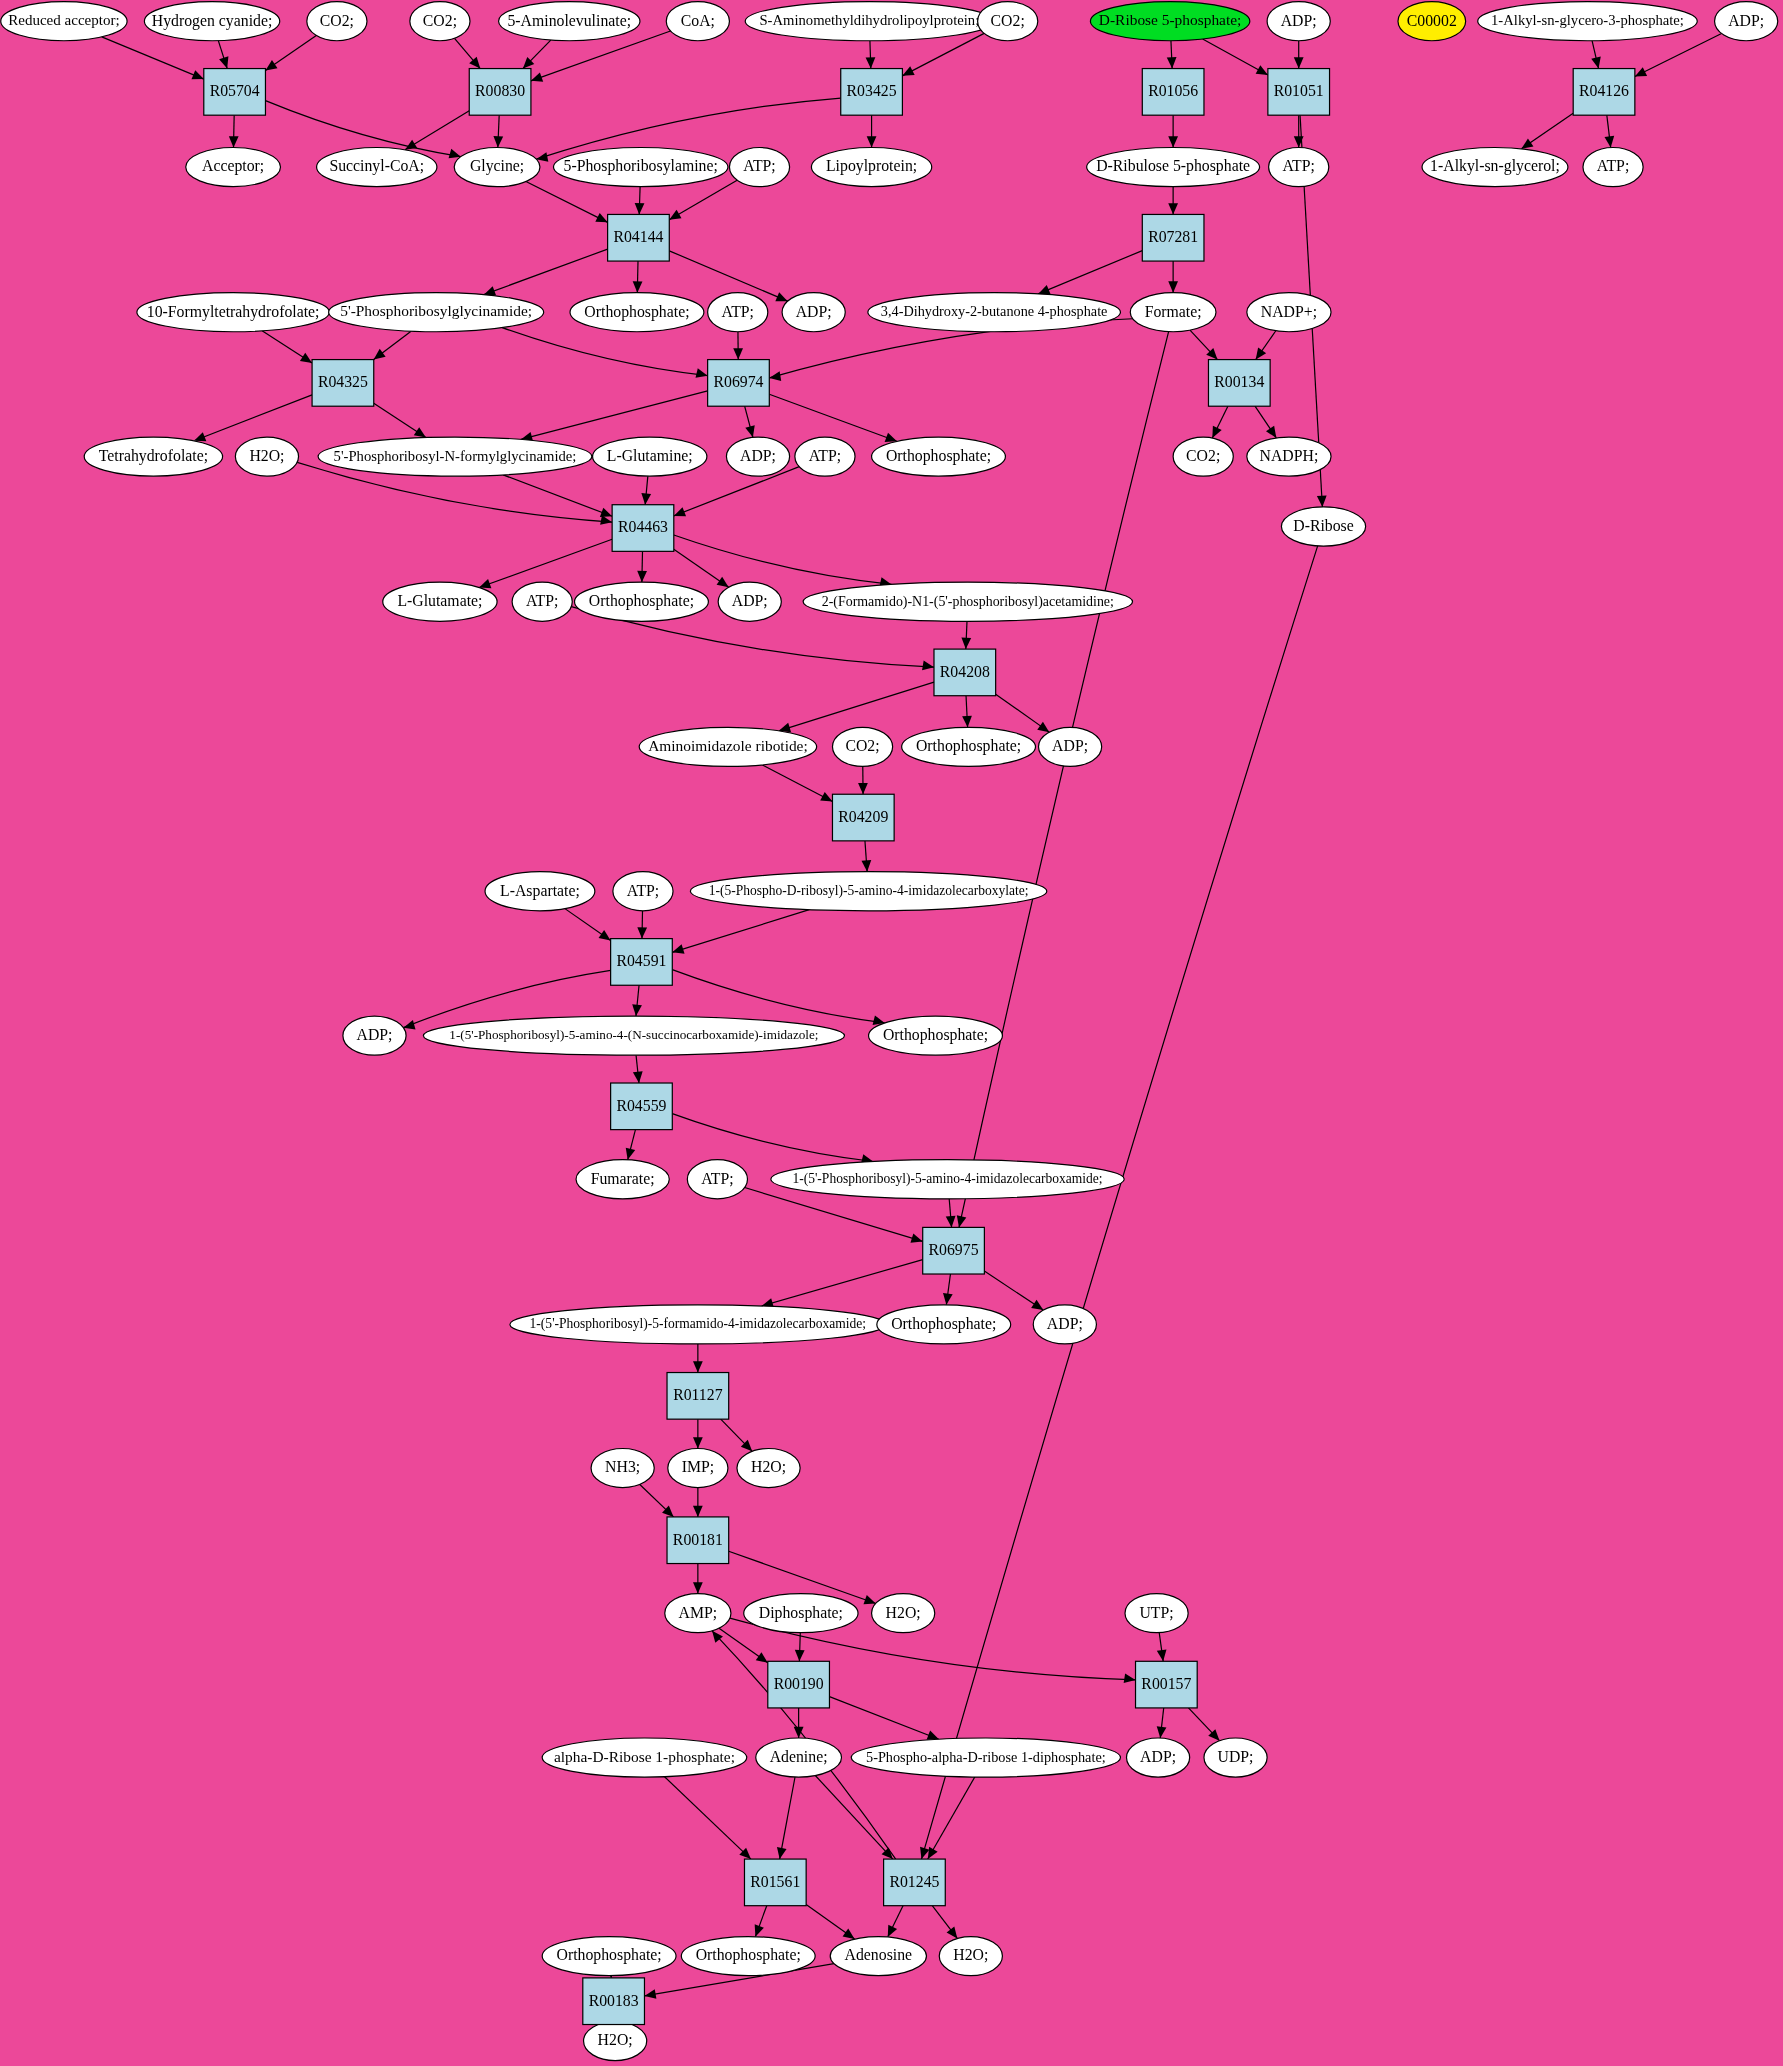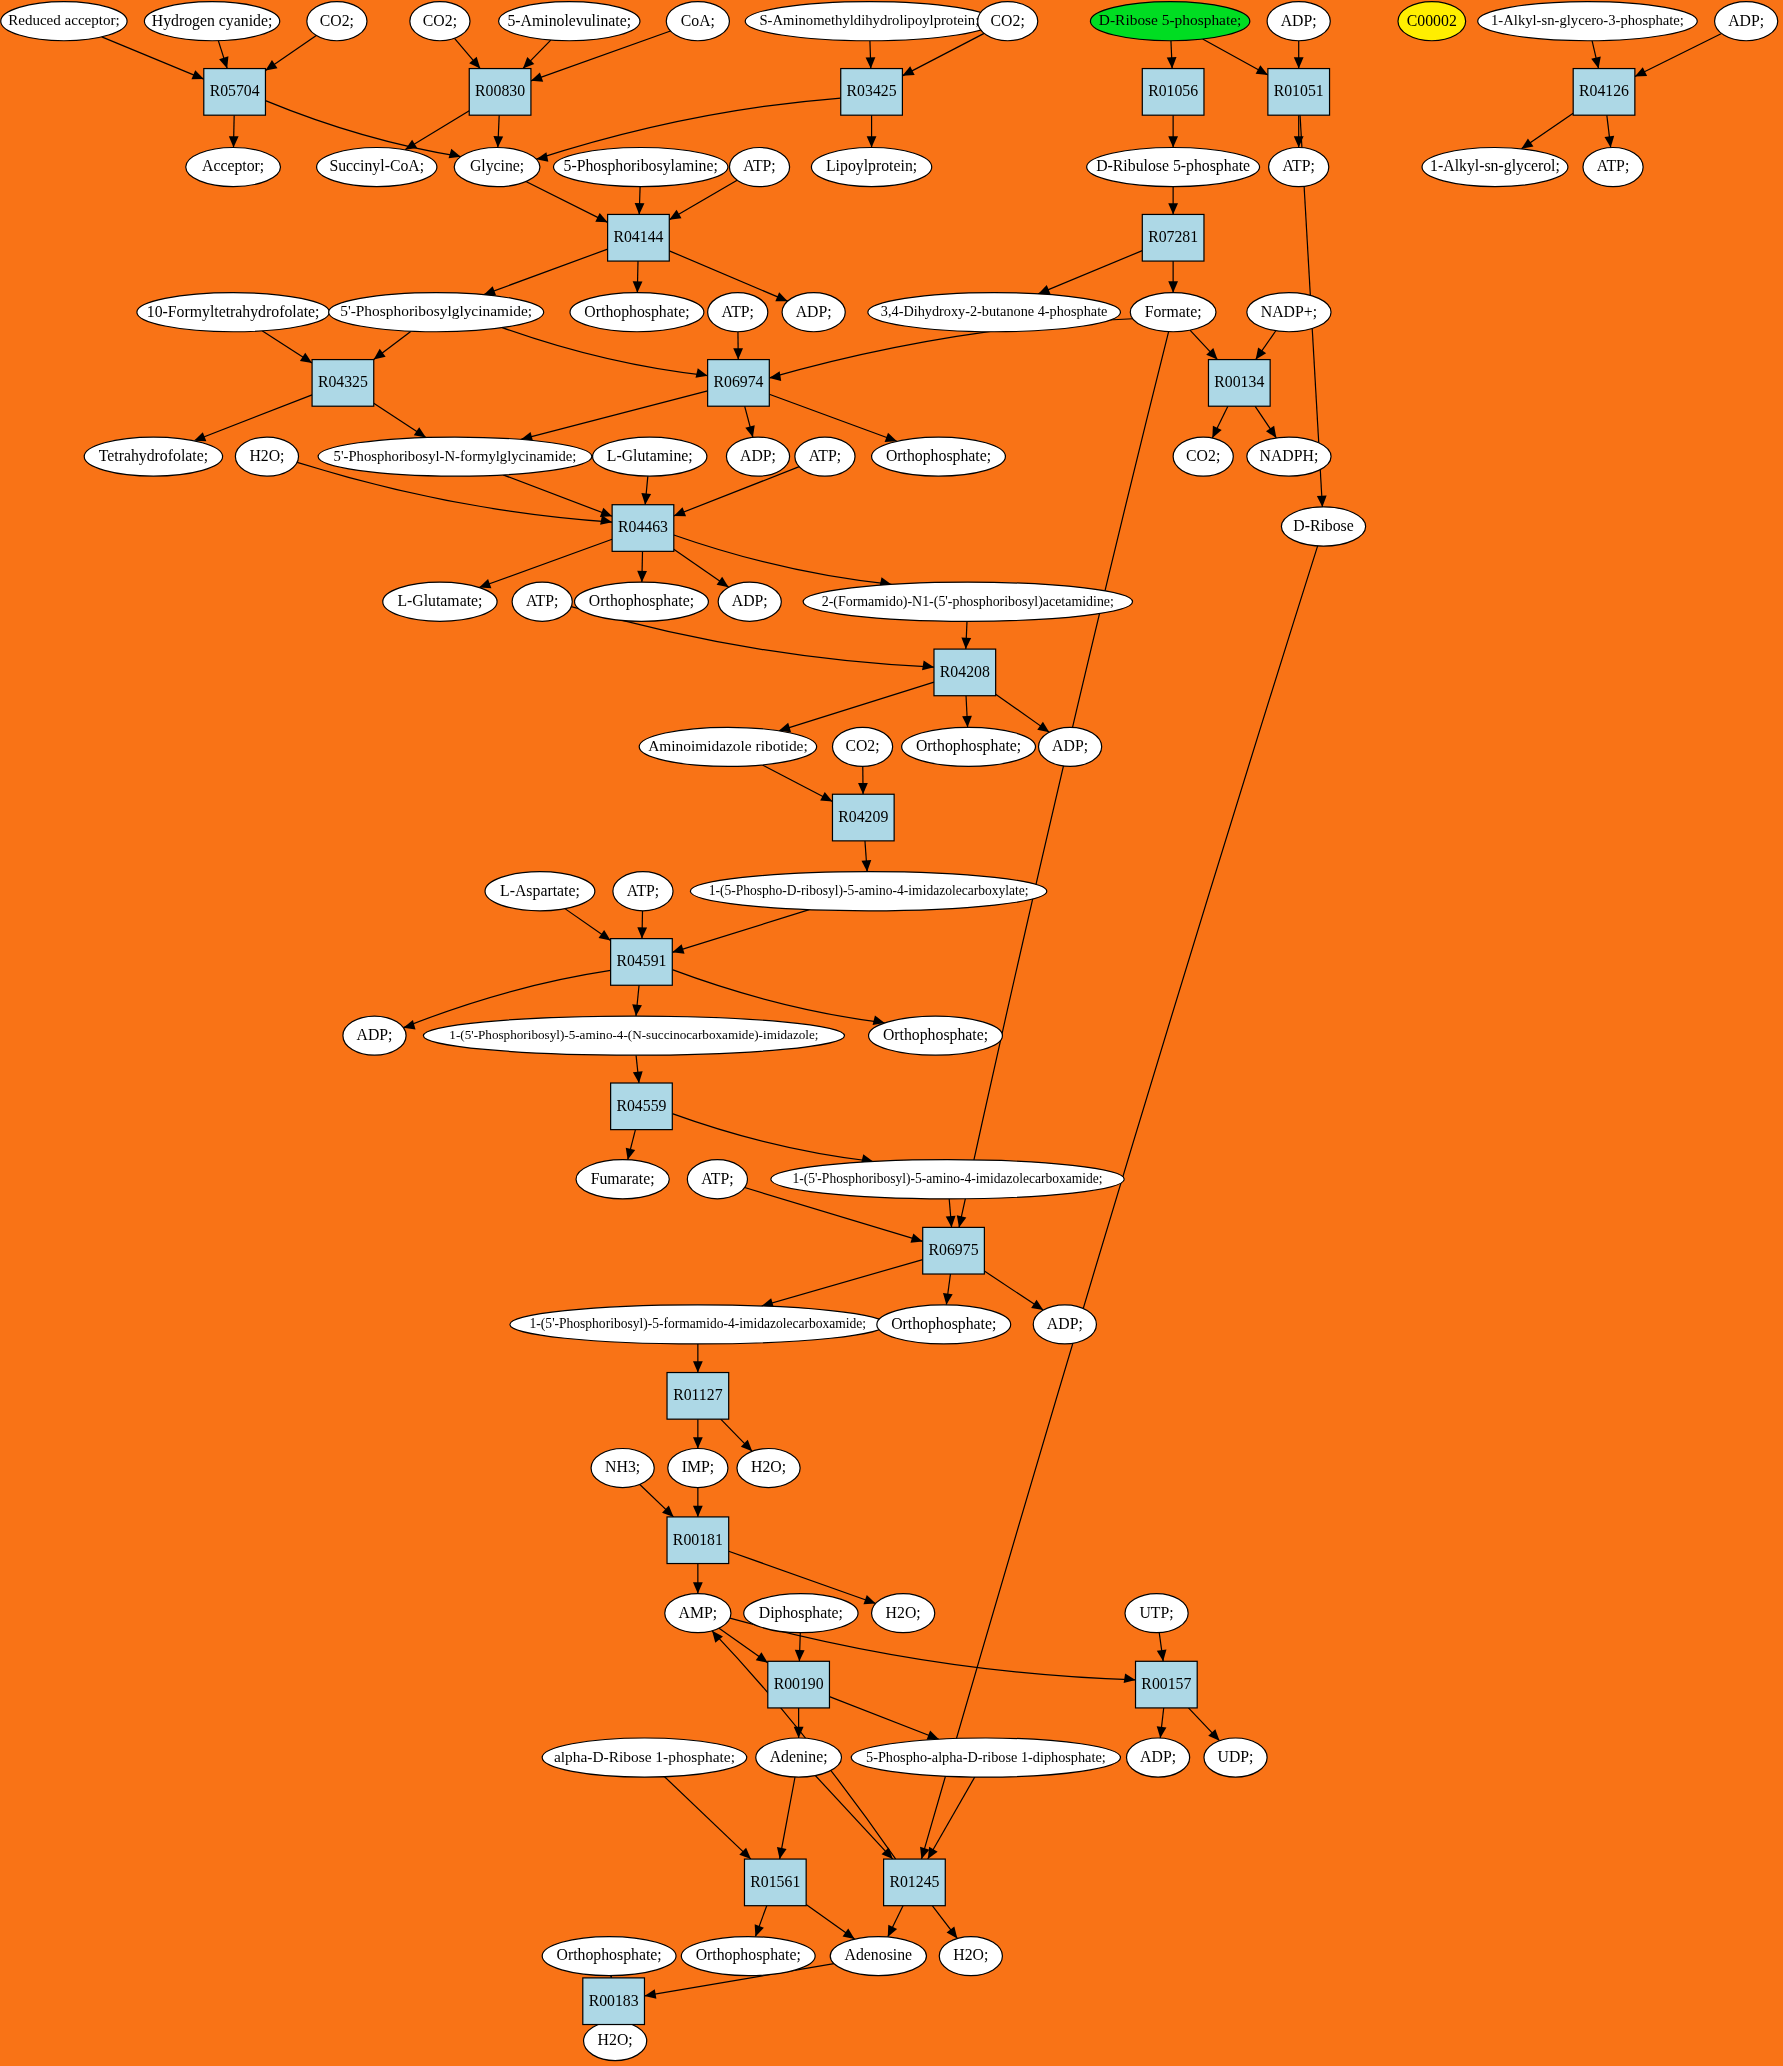--- a/index.html
+++ b/index.html
@@ -1,17 +1,17 @@
 <!DOCTYPE html>
 <html style="font-size:12px"><head>
 <meta charset="utf-8">
 <style>
   html,body{margin:0;padding:0;background:#ffffff;}
   body{font-family:"Liberation Serif", serif;}
-  #canvas{position:relative;width:1783px;height:2066px;background:#f97316;}
+  #canvas{position:relative;width:1783px;height:2066px;background:#ec4899;}
   svg#graph{position:absolute;left:0;top:0;width:1783px;height:2066px;}
   .node-label{font-family:"Liberation Serif", serif;text-anchor:middle;dominant-baseline:middle;fill:#000;}
   .cmp-shape{fill:#ffffff;stroke:#000000;stroke-width:1.6;}
   .cmp-shape.hl-green{fill:#00dd22;}
   .cmp-shape.hl-yellow{fill:#ffee00;}
   .rxn-shape{fill:#add8e6;stroke:#000000;stroke-width:1.6;}
   .edge{fill:none;stroke:#000000;stroke-width:1.6;}
   .arrowhead{fill:#000000;stroke:none;}
 </style>
 </head>

